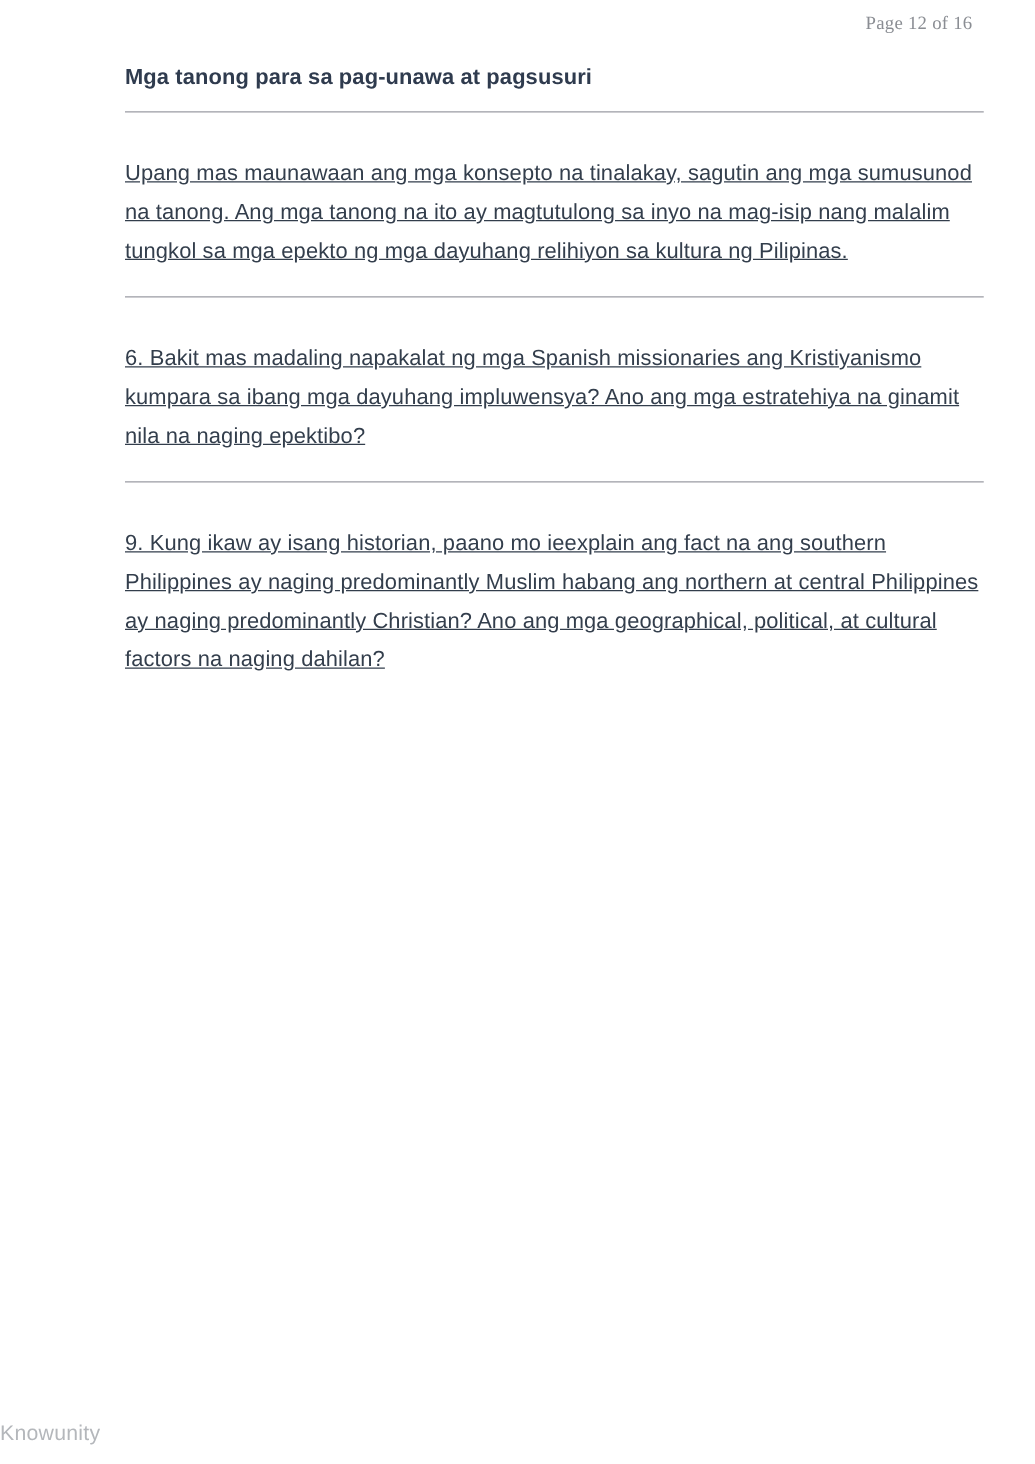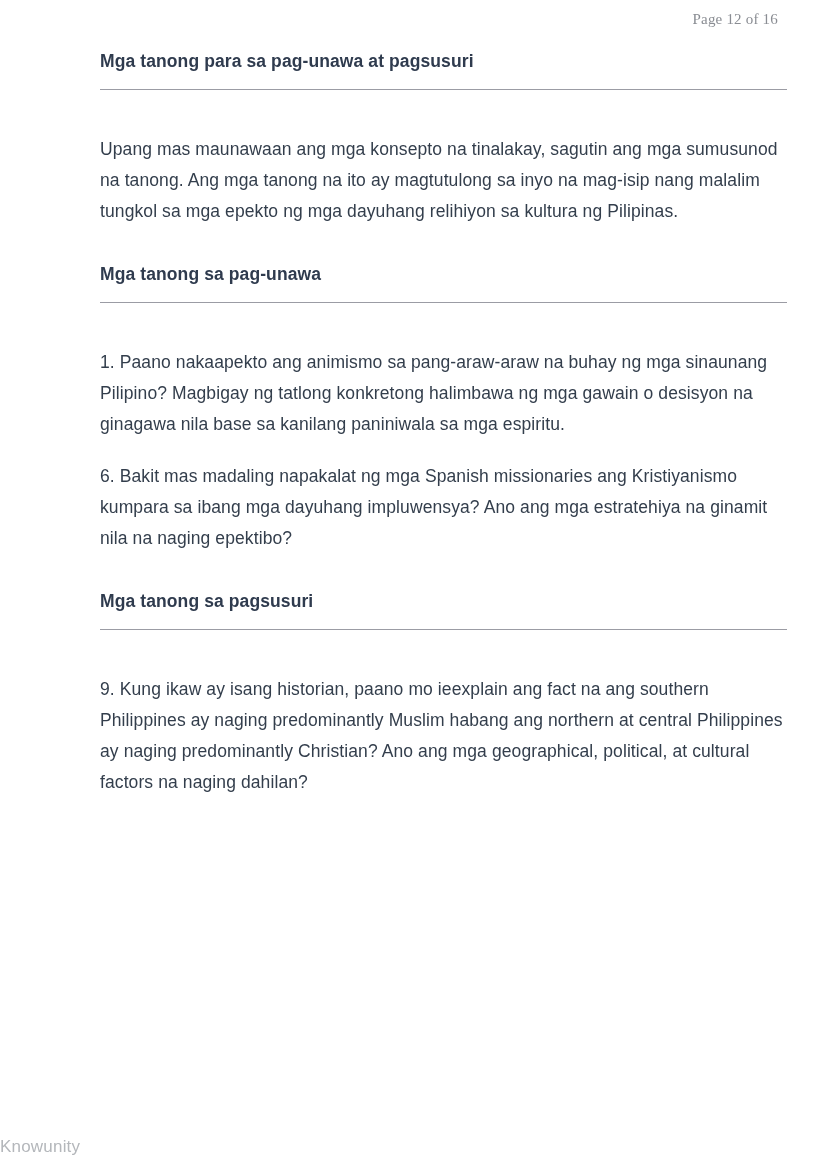--- a/index.html
+++ b/index.html
@@ -48,21 +48,22 @@
     margin: 17px 0 0 0;
   }
   .body-paragraph {
     font-size: 17.5px;
     line-height: 31px;
     color: #333e4c;
     margin: 0 0 21px 0;
     letter-spacing: 0.1px;
   }
   section .body-paragraph:first-of-type {
-    margin-top: 44px;
+    margin-top: 33px;
+    text-decoration: underline;
   }
   .watermark {
     position: absolute;
     bottom: 14px;
     left: 0;
     width: 100%;
     text-align: left;
     font-size: 17px;
     color: #b4b7bb;
     letter-spacing: 0.2px;
@@ -77,28 +78,25 @@
 
   <main class="content">
 
     <section>
       <h2 class="section-heading">Mga tanong para sa pag-unawa at pagsusuri</h2>
       <hr class="section-divider">
       <p class="body-paragraph">Upang mas maunawaan ang mga konsepto na tinalakay, sagutin ang mga sumusunod na tanong. Ang mga tanong na ito ay magtutulong sa inyo na mag-isip nang malalim tungkol sa mga epekto ng mga dayuhang relihiyon sa kultura ng Pilipinas.</p>
     </section>
 
     <section>
-      <h2 class="section-heading">Mga tanong sa pag-unawa</h2>
       <hr class="section-divider">
-      <p class="body-paragraph">1. Paano nakaapekto ang animismo sa pang-araw-araw na buhay ng mga sinaunang Pilipino? Magbigay ng tatlong konkretong halimbawa ng mga gawain o desisyon na ginagawa nila base sa kanilang paniniwala sa mga espiritu.</p>
       <p class="body-paragraph">6. Bakit mas madaling napakalat ng mga Spanish missionaries ang Kristiyanismo kumpara sa ibang mga dayuhang impluwensya? Ano ang mga estratehiya na ginamit nila na naging epektibo?</p>
     </section>
 
     <section>
-      <h2 class="section-heading">Mga tanong sa pagsusuri</h2>
       <hr class="section-divider">
       <p class="body-paragraph">9. Kung ikaw ay isang historian, paano mo ieexplain ang fact na ang southern Philippines ay naging predominantly Muslim habang ang northern at central Philippines ay naging predominantly Christian? Ano ang mga geographical, political, at cultural factors na naging dahilan?</p>
     </section>
 
   </main>
 
   <div class="watermark">Knowunity</div>
 
 </div>
 

